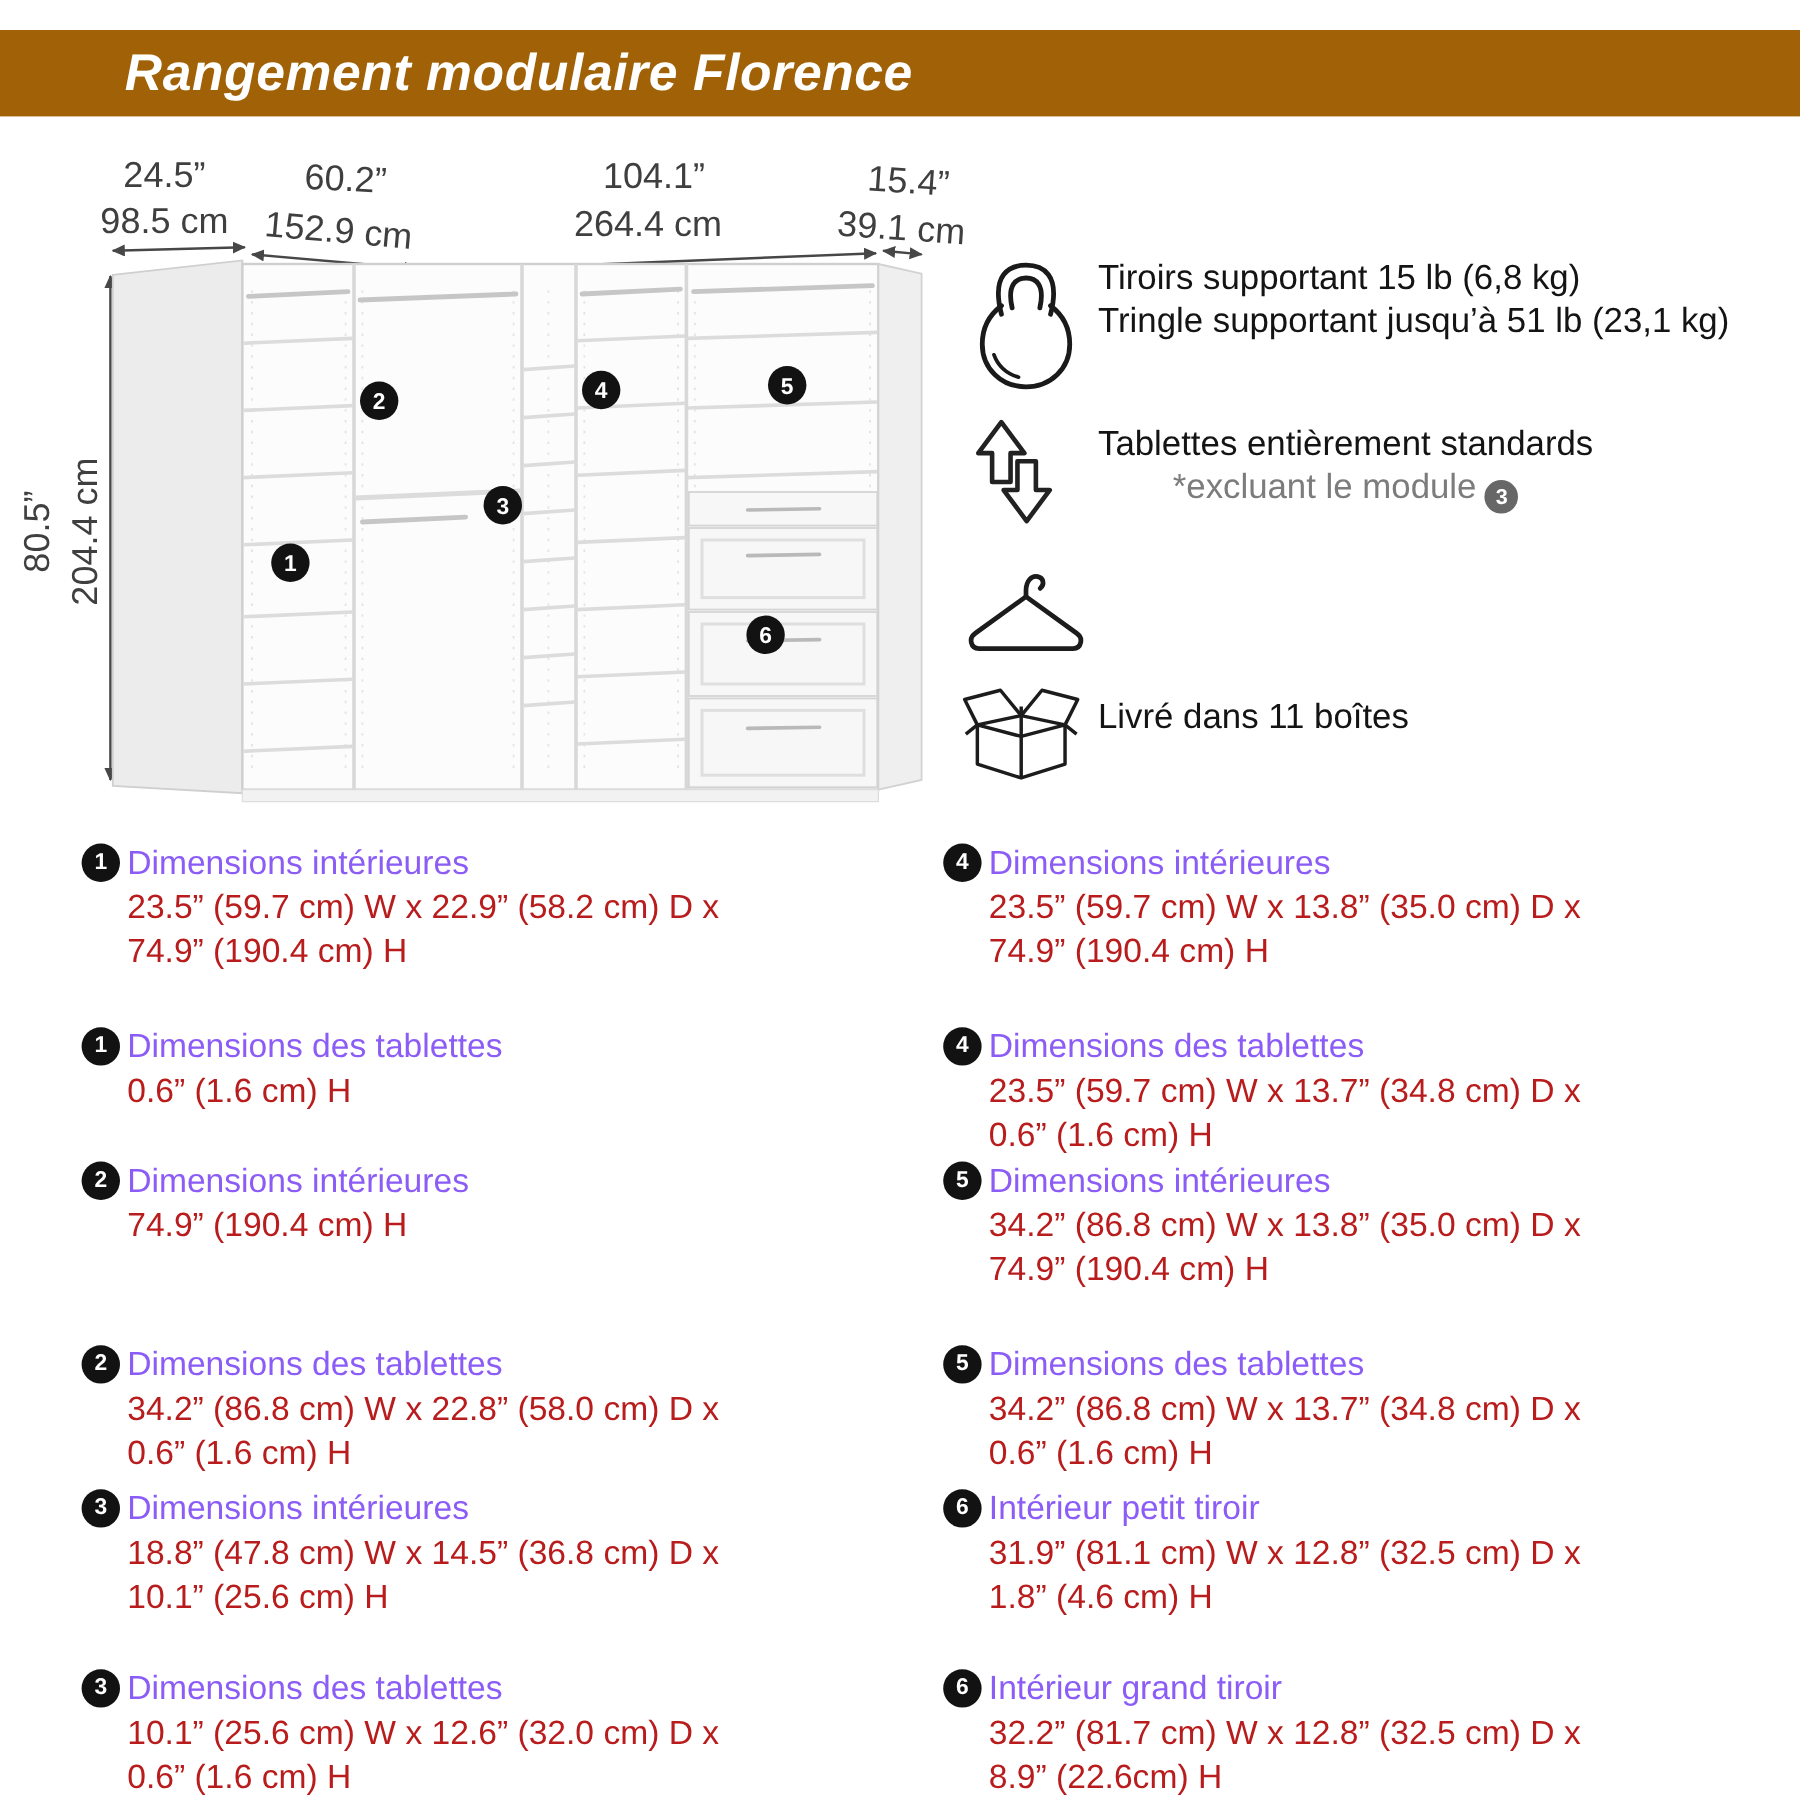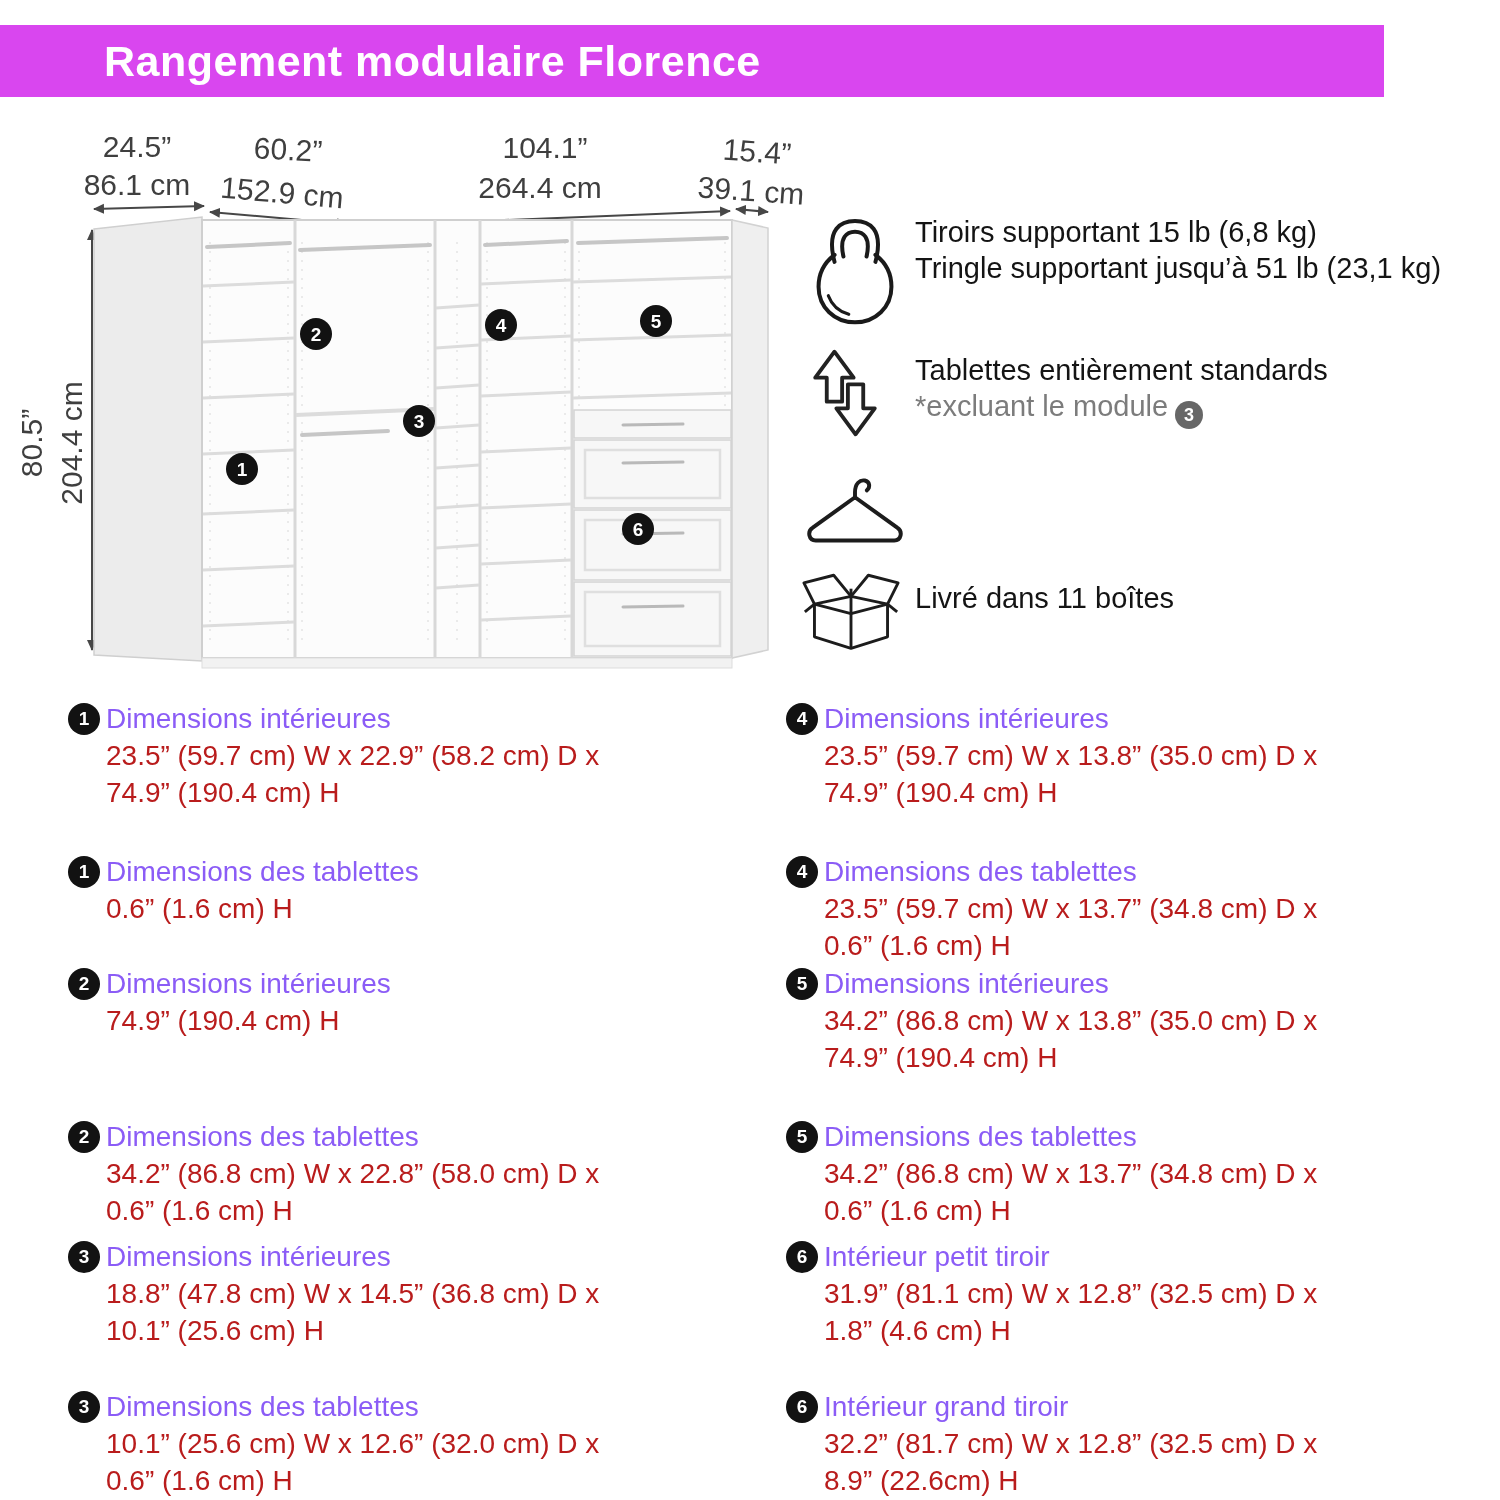--- a/index.html
+++ b/index.html
@@ -2,29 +2,29 @@
 <html><head>
 <meta charset="utf-8">
 <style>
   * { margin:0; padding:0; box-sizing:border-box; }
   html,body { background:#ffffff; }
   body { font-family:"Liberation Sans", sans-serif; }
   .page { position:relative; width:1500px; height:1500px; background:#fff; overflow:hidden; }
   .abs { position:absolute; }
 
   
-  .banner { position:absolute; left:0; top:25px; width:1384px; height:72px; background:#d946ef; display:flex; align-items:center; }
+  .banner { position:absolute; left:0; top:25px; width:1500px; height:72px; background:#a16207; display:flex; align-items:center;font-style:italic; }
   .banner-title { color:#ffffff; font-size:43px; font-weight:bold; margin-left:104px; letter-spacing:0.5px; }
 
   
   .dim-label { position:absolute; transform:translate(-50%,-50%); font-size:30px; color:#3f3f3f; white-space:nowrap; }
 
   
   .feature-text { position:absolute; left:915px; font-size:29px; line-height:36px; color:#141414; white-space:nowrap; }
-  .feature-note { color:#7c7c7c; }
+  .feature-note { color:#7c7c7c;text-align:center; }
   .note-badge { display:inline-flex; width:28px; height:28px; border-radius:50%; background:#676767; color:#fff;
                 font-size:18px; font-weight:bold; align-items:center; justify-content:center; vertical-align:-5px; margin-left:7px; }
   .note-badge + .note-badge { margin-left:5px; }
 
   
   .spec-item { position:absolute; display:flex; align-items:flex-start; }
   .spec-badge { flex:0 0 auto; width:32px; height:32px; border-radius:50%; background:#121212; color:#fff;
                 font-size:19px; font-weight:bold; display:flex; align-items:center; justify-content:center;
                 margin-right:6px; margin-top:3px; }
   .spec-title { font-size:28px; line-height:37px; color:#8b5cf6; white-space:nowrap; }
@@ -37,21 +37,21 @@
 </head>
 <body>
 
 <div class="page">
 
   <header class="banner">
     <h1 class="banner-title">Rangement modulaire Florence</h1>
   </header>
 
   <div class="dim-label" style="left:137px;top:147px">24.5”</div>
-  <div class="dim-label" style="left:137px;top:185px">86.1 cm</div>
+  <div class="dim-label" style="left:137px;top:185px">98.5 cm</div>
   <div class="dim-label" style="left:288px;top:150px;transform:translate(-50%,-50%) rotate(3deg)">60.2”</div>
   <div class="dim-label" style="left:282px;top:193px;transform:translate(-50%,-50%) rotate(5deg)">152.9 cm</div>
   <div class="dim-label" style="left:545px;top:148px">104.1”</div>
   <div class="dim-label" style="left:540px;top:188px">264.4 cm</div>
   <div class="dim-label" style="left:757px;top:152px;transform:translate(-50%,-50%) rotate(4deg)">15.4”</div>
   <div class="dim-label" style="left:751px;top:191px;transform:translate(-50%,-50%) rotate(4deg)">39.1 cm</div>
 
   <svg class="abs" style="left:75px;top:195px;width:720px;height:45px" viewBox="0 0 720 45">
     <defs>
       <marker id="ahE" markerWidth="12" markerHeight="11" refX="10" refY="5" orient="auto" markerUnits="userSpaceOnUse">

